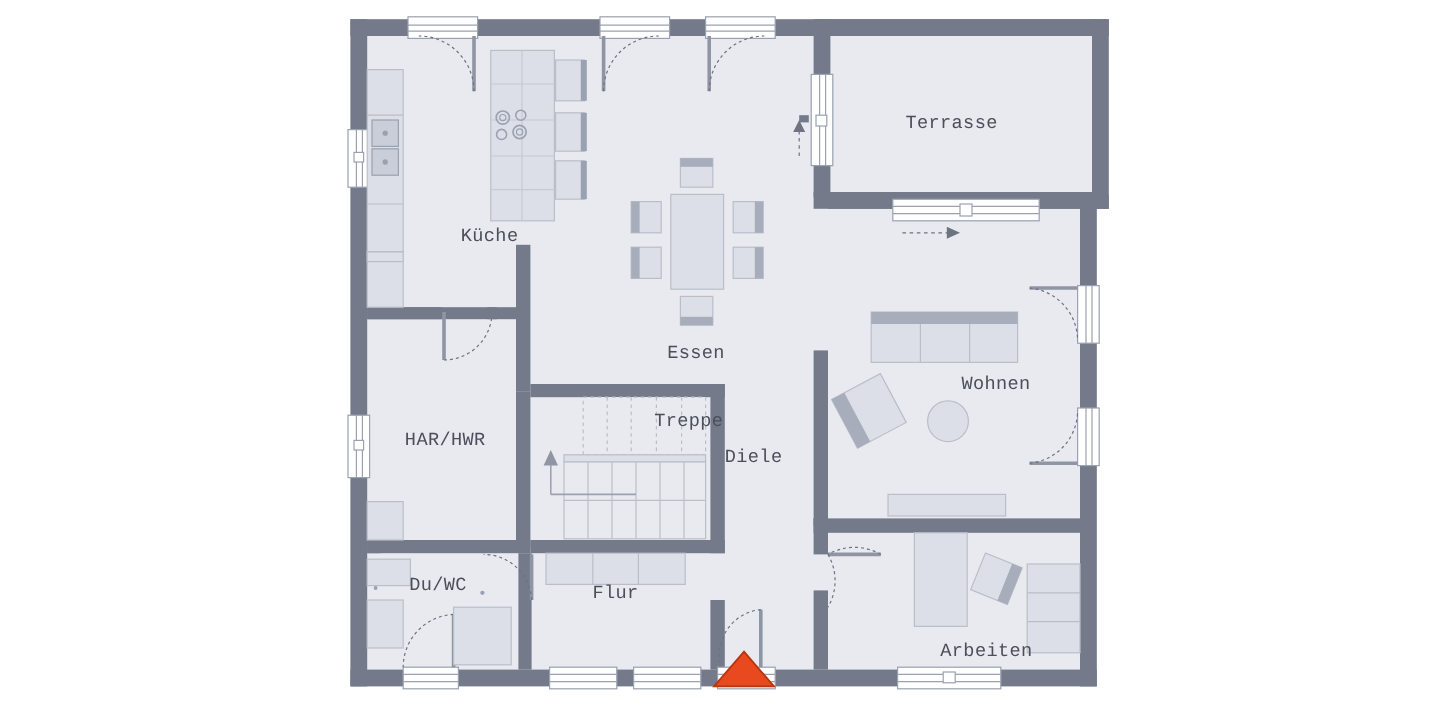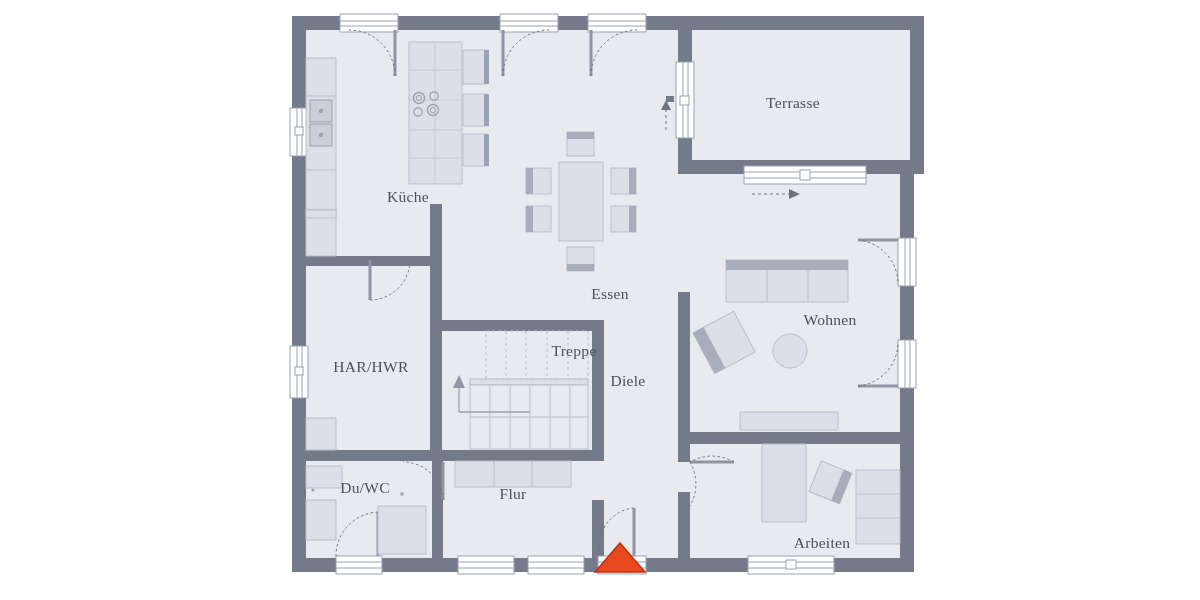--- a/index.html
+++ b/index.html
@@ -7,21 +7,21 @@
   body{
     width:1200px;height:600px;overflow:hidden;
     font-family:"Liberation Sans","DejaVu Sans",sans-serif;
   }
   #plan-root{position:relative;width:1200px;height:600px;background:#ffffff;}
   #plan-svg{position:absolute;left:0;top:0;width:1200px;height:600px;display:block;}
   .room-label{
     position:absolute;
     color:#4a4f5a;
     font-size:15.5px;
-    font-family:Liberation Serif, serif;
+    font-family:Liberation Mono, monospace;
     letter-spacing:0.3px;
     white-space:nowrap;
     transform:translate(-50%,-50%);
     pointer-events:none;
     user-select:none;
   }
 </style>
 </head>
 <body>
 
@@ -339,21 +339,21 @@
       <polygon points="459,375 453,388 465,388" fill="#8f95a3"></polygon>
     </g>
 
     <g>
       <polygon points="620,543 645,572 595,572" fill="#e8491f" stroke="#b8350f" stroke-width="1.5"></polygon>
     </g>
 
   </svg>
 
   <div class="room-label" style="left:378px;top:197px;margin-left:30px;">Küche</div>
-  <div class="room-label" style="left:610px;top:294px;">Essen</div>
+  <div class="room-label" style="left:580px;top:294px;">Essen</div>
   <div class="room-label" style="left:793px;top:103px;">Terrasse</div>
   <div class="room-label" style="left:791px;top:320px;margin-left:39px;">Wohnen</div>
   <div class="room-label" style="left:371px;top:367px;">HAR/HWR</div>
   <div class="room-label" style="left:531px;top:351px;margin-left:43px;">Treppe</div>
   <div class="room-label" style="left:628px;top:381px;">Diele</div>
   <div class="room-label" style="left:513px;top:494px;">Flur</div>
   <div class="room-label" style="left:365px;top:488px;">Du/WC</div>
   <div class="room-label" style="left:822px;top:543px;">Arbeiten</div>
 
 </div>

